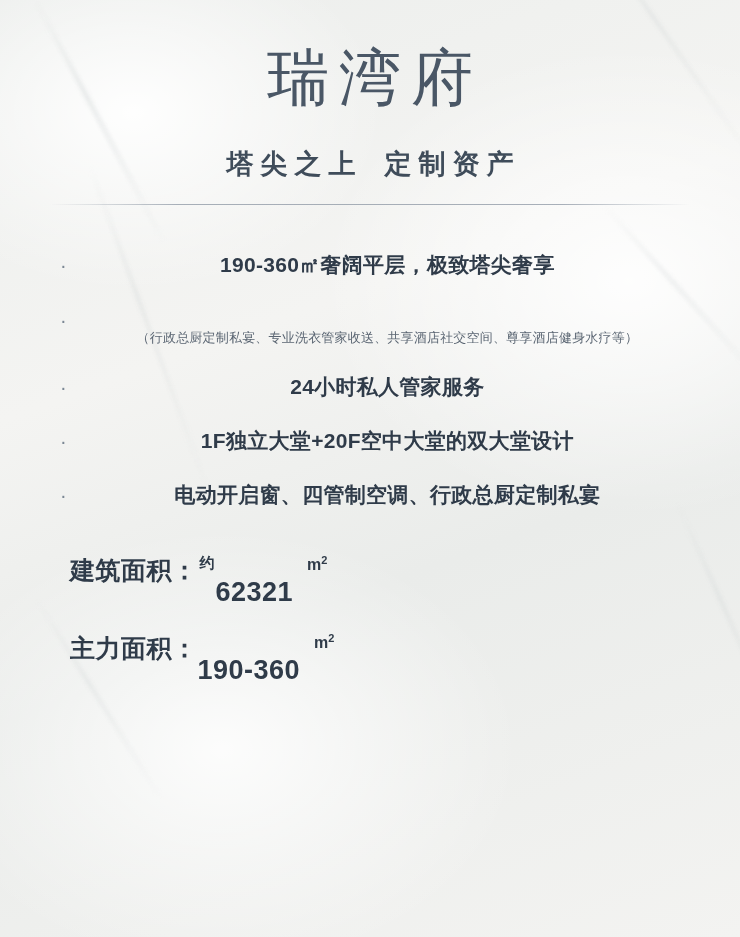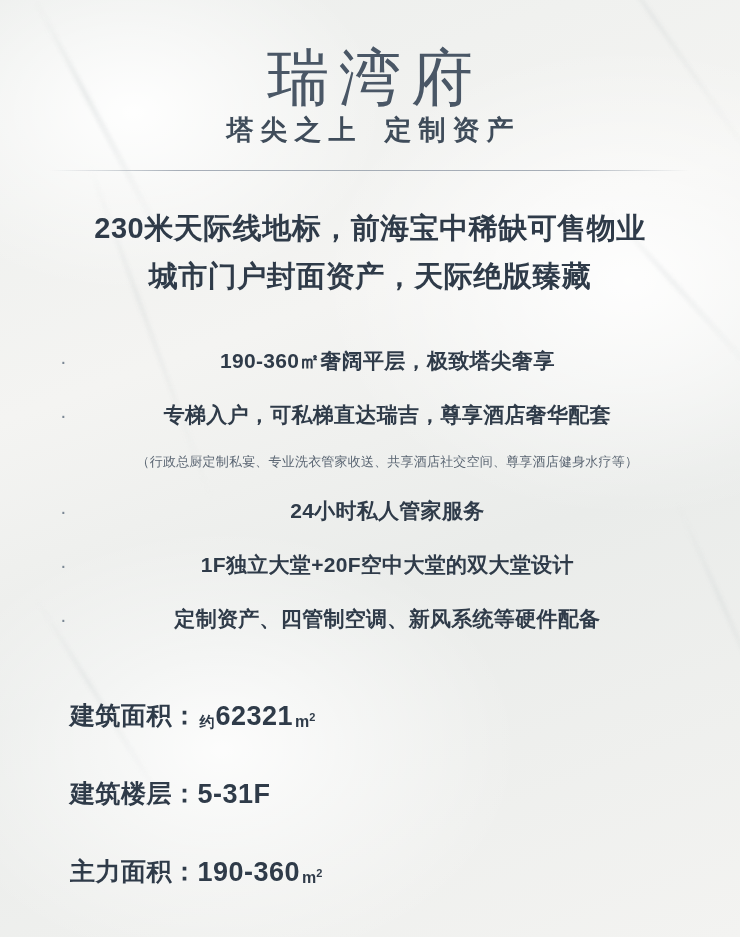--- a/index.html
+++ b/index.html
@@ -51,20 +51,21 @@
     font-size: 62px;
     letter-spacing: 10px;
     color: #4a5766;
     font-weight: 500;
     text-indent: 10px;
     line-height: 1.1;
   }
 
   .slogan {
     text-align: center;
+    margin-top: 34px;
     font-size: 27px;
     font-weight: bold;
     color: #3f4c5a;
     letter-spacing: 7px;
     text-indent: 7px;
   }
   .slogan .gap { display: inline-block; width: 22px; }
 
   .divider-wrap {
     margin: 22px auto 0 auto;
@@ -120,21 +121,21 @@
     font-weight: normal;
     letter-spacing: 0.2px;
   }
 
   .specs {
     margin-top: 44px;
     padding-left: 28px;
   }
   .spec-row {
     display: flex;
-    align-items: flex-end;
+    align-items: flex-start;
     margin-bottom: 24px;
     color: #2f3b49;
   }
   .spec-label {
     font-size: 25px;
     font-weight: bold;
     letter-spacing: 0.5px;
   }
   .spec-prefix {
     font-size: 15px;
@@ -144,21 +145,21 @@
   }
   .spec-value {
     font-size: 27px;
     font-weight: bold;
     letter-spacing: 0.5px;
     margin-top: 23px;
   }
   .spec-unit {
     font-size: 16px;
     font-weight: bold;
-    margin-left: 2px;
+    margin-left: 14px;
   }
   .spec-unit .sup {
     font-size: 11px;
     vertical-align: super;
   }
 </style>
 </head>
 <body>
 
 <div class="page">
@@ -174,38 +175,33 @@
     <div class="brand-title">瑞湾府</div>
 
     <div class="slogan">
       <span>塔尖之上</span><span class="gap"></span><span>定制资产</span>
     </div>
 
     <div class="divider-wrap">
       <div class="divider"></div>
     </div>
 
-    <div class="headline">
-      <div>230米天际线地标，前海宝中稀缺可售物业</div>
-      <div>城市门户封面资产，天际绝版臻藏</div>
-    </div>
 
     <div class="bullets">
 
       <div class="bullet-row">
         <div class="bullet-dot">·</div>
         <div class="bullet-body">
           <div class="bullet-text">190-360㎡奢阔平层，极致塔尖奢享</div>
         </div>
       </div>
 
       <div class="bullet-row">
         <div class="bullet-dot">·</div>
         <div class="bullet-body">
-          <div class="bullet-text">专梯入户，可私梯直达瑞吉，尊享酒店奢华配套</div>
           <div class="bullet-sub">（行政总厨定制私宴、专业洗衣管家收送、共享酒店社交空间、尊享酒店健身水疗等）</div>
         </div>
       </div>
 
       <div class="bullet-row">
         <div class="bullet-dot">·</div>
         <div class="bullet-body">
           <div class="bullet-text">24小时私人管家服务</div>
         </div>
       </div>
@@ -213,39 +209,35 @@
       <div class="bullet-row">
         <div class="bullet-dot">·</div>
         <div class="bullet-body">
           <div class="bullet-text">1F独立大堂+20F空中大堂的双大堂设计</div>
         </div>
       </div>
 
       <div class="bullet-row">
         <div class="bullet-dot">·</div>
         <div class="bullet-body">
-          <div class="bullet-text">定制资产、四管制空调、新风系统等硬件配备</div>
+          <div class="bullet-text">电动开启窗、四管制空调、行政总厨定制私宴</div>
         </div>
       </div>
 
     </div>
 
     <div class="specs">
 
       <div class="spec-row">
         <span class="spec-label">建筑面积：</span>
         <span class="spec-prefix">约</span>
         <span class="spec-value">62321</span>
         <span class="spec-unit"><span>m</span><span class="sup">2</span></span>
       </div>
 
-      <div class="spec-row">
-        <span class="spec-label">建筑楼层：</span>
-        <span class="spec-value">5-31F</span>
-      </div>
 
       <div class="spec-row">
         <span class="spec-label">主力面积：</span>
         <span class="spec-value">190-360</span>
         <span class="spec-unit"><span>m</span><span class="sup">2</span></span>
       </div>
 
     </div>
 
   </div>

